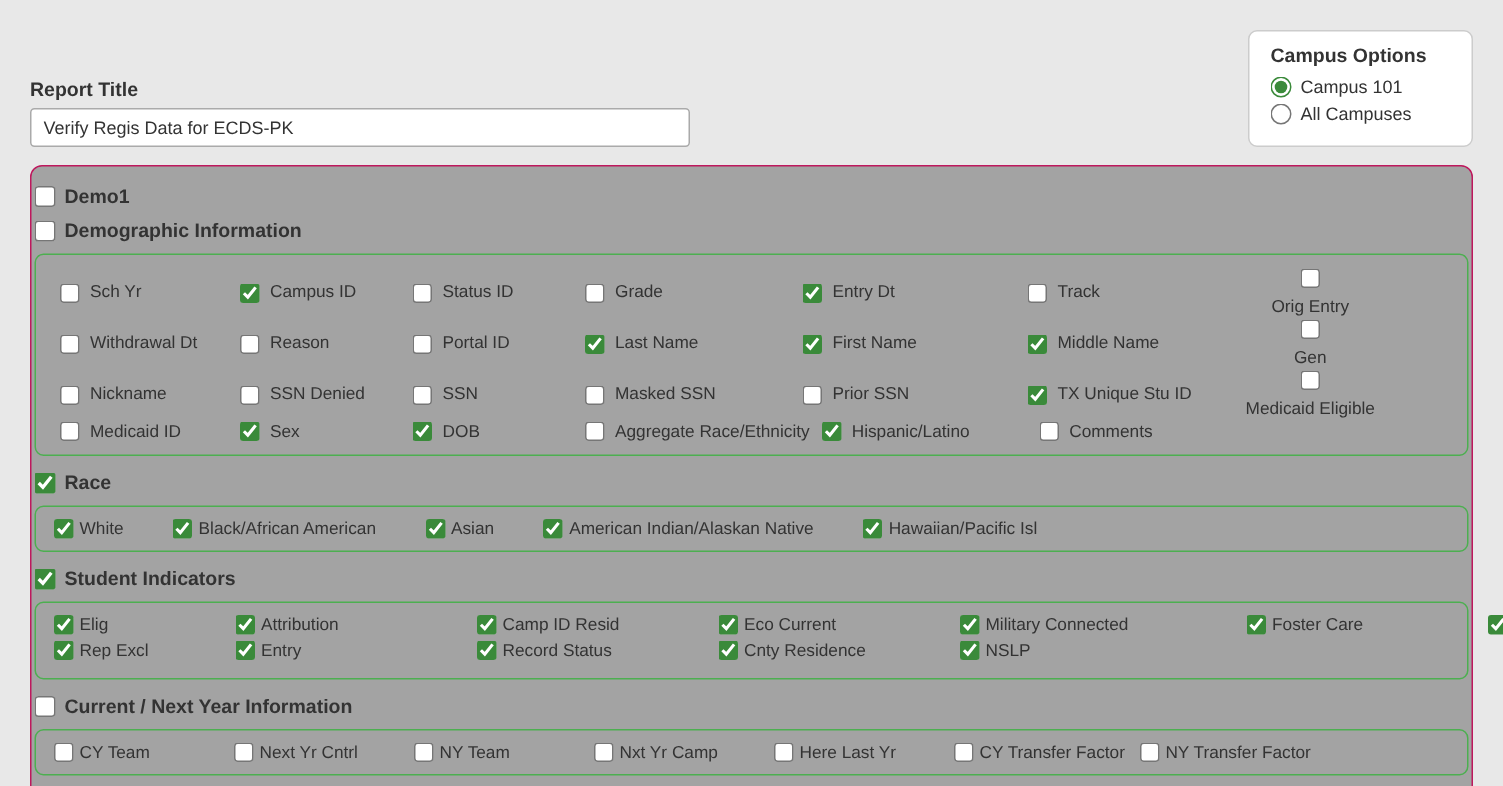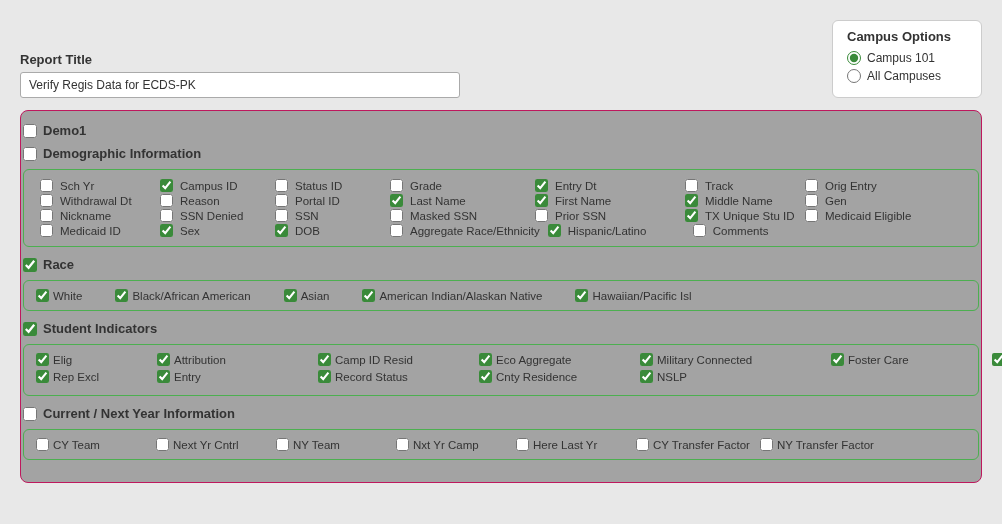--- a/index.html
+++ b/index.html
@@ -192,21 +192,21 @@
       height: 14px;
       accent-color: #3a8a3a;
     }
 
     .col1 { min-width: 120px; }
     .col2 { min-width: 115px; }
     .col3 { min-width: 115px; }
     .col4 { min-width: 145px; }
     .col5 { min-width: 150px; }
     .col6 { min-width: 120px; }
-    .col7 { min-width: 145px; }
+    .col7 { min-width: 145px; flex-direction: column; }
   </style>
 </head>
 <body>
 
 <div class="main-container">
 
   <div class="top-section">
     <div class="report-title-block">
       <div class="report-title-label">Report Title</div>
       <input type="text" class="report-title-input" value="Verify Regis Data for ECDS-PK" style="">
@@ -401,21 +401,21 @@
         <div class="ind-item wide">
             <input type="checkbox" checked="" style="">
             <span>Attribution</span>
           </div>
         <div class="ind-item wide">
             <input type="checkbox" checked="" style="">
             <span>Camp ID Resid</span>
           </div>
         <div class="ind-item wide">
             <input type="checkbox" checked="" style="">
-            <span>Eco Aggregate</span>
+            <span>Eco Current</span>
           </div>
         <div class="ind-item xwide">
             <input type="checkbox" checked="" style="">
             <span>Military Connected</span>
           </div>
         <div class="ind-item wide">
             <input type="checkbox" checked="" style="">
             <span>Foster Care</span>
           </div>
         <div class="ind-item xwide">

